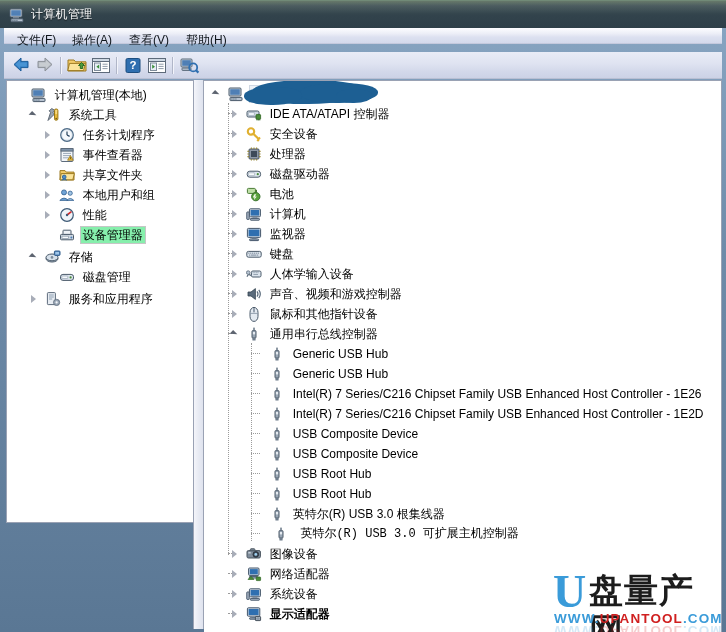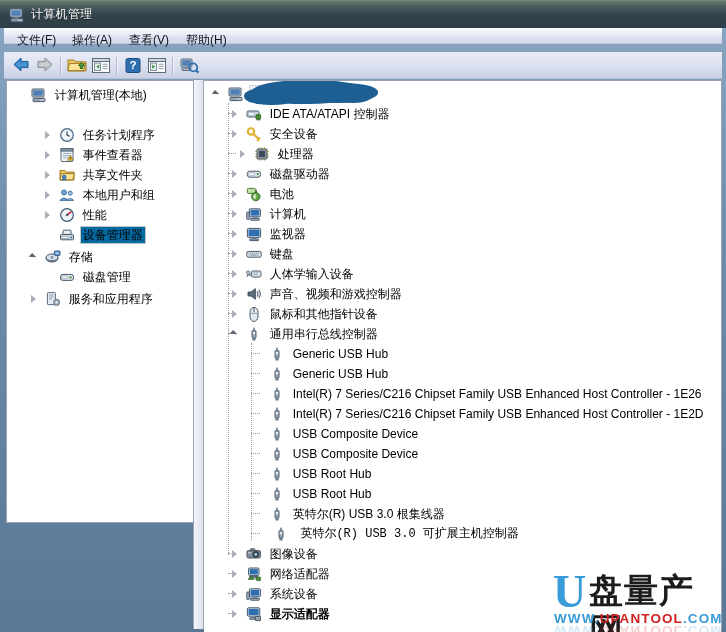--- a/index.html
+++ b/index.html
@@ -149,21 +149,21 @@
   }
   .row .lbl {
     display: inline-block;
     vertical-align: top;
     padding: 0 3px;
     height: 18px;
     line-height: 18px;
     margin-top: 1px;
   }
   .row.sel .lbl {
-    background: #0369a1;
+    background: #86efac;
     border: 1px solid #c6c6c6;
     padding: 0 2px;
     height: 16px;
     line-height: 16px;
   }
   .tw {
     display: inline-block;
     width: 14px;
     height: 20px;
     vertical-align: top;
@@ -360,20 +360,32 @@
             <rect x="2.2" y="3.2" width="9.6" height="5.6" fill="#4f7fb5"></rect>
             <rect x="2" y="11.4" width="12" height="3.2" rx="0.6" fill="#b6c2d0" stroke="#4a5a6a"></rect>
             <rect x="3.2" y="12.4" width="1.4" height="1.2" fill="#6f8090"></rect>
             <rect x="5.2" y="12.4" width="1.4" height="1.2" fill="#6f8090"></rect>
             <rect x="7.2" y="12.4" width="1.4" height="1.2" fill="#6f8090"></rect>
           </svg>
         </span>
         <span class="lbl">计算机管理(本地)</span>
       </div>
 
+      <div class="row" style="left:20px; top:24px;">
+        <span class="tw expanded"></span>
+        <span class="ico">
+          <svg width="16" height="16" viewBox="0 0 16 16">
+            <path d="M3 13.5 L9.5 7 L8 5.5 L9.8 3.4 L6.8 1.6 L4.2 3.8 L5.6 5.4 Z" fill="#9aa4b0" stroke="#5d6773"></path>
+            <rect x="9.5" y="2" width="3.4" height="11.2" rx="1.4" fill="#e8b93a" stroke="#9a7918"></rect>
+            <rect x="10.3" y="3" width="1.8" height="4" fill="#f6d982"></rect>
+            <circle cx="11.2" cy="11.6" r="0.9" fill="#7a5f12"></circle>
+          </svg>
+        </span>
+        <span class="lbl">系统工具</span>
+      </div>
 
       <div class="row" style="left:34px; top:44px;">
         <span class="tw collapsed"></span>
         <span class="ico">
           <svg width="16" height="16" viewBox="0 0 16 16">
             <circle cx="8" cy="8" r="6.3" fill="#dfe7ef" stroke="#4d6a86" stroke-width="1.2"></circle>
             <circle cx="8" cy="8" r="4.6" fill="#f6f9fc"></circle>
             <line x1="8" y1="8" x2="8" y2="4.6" stroke="#27415c" stroke-width="1.2"></line>
             <line x1="8" y1="8" x2="10.6" y2="9.4" stroke="#27415c" stroke-width="1.2"></line>
           </svg>
@@ -542,21 +554,21 @@
             <circle cx="5" cy="5.4" r="3.2" fill="none" stroke="#e0b030" stroke-width="2.1"></circle>
             <path d="M7 7.4 L13.2 13.6" stroke="#e0b030" stroke-width="2.1"></path>
             <path d="M11.2 13.4 l1.6 1.6" stroke="#e0b030" stroke-width="2.1"></path>
             <path d="M12.6 11.6 l1.4 1.4" stroke="#e0b030" stroke-width="2.1"></path>
           </svg>
         </span>
         <span class="lbl">安全设备</span>
       </div>
 
       <div class="dotstub" style="left:24px; top:72px; width:8px;"></div>
-      <div class="row" style="left:32px; top:63px;">
+      <div class="row" style="left:24px; top:63px;">
         <span class="tw collapsed"></span>
         <span class="ico">
           <svg width="16" height="16" viewBox="0 0 16 16">
             <rect x="3" y="3" width="10" height="10" rx="1" fill="#8e99a6" stroke="#4a5560"></rect>
             <rect x="5" y="5" width="6" height="6" fill="#3d4a58"></rect>
             <g stroke="#9a8a3a" stroke-width="1.1">
               <line x1="1.4" y1="5.4" x2="3" y2="5.4"></line>
                 <line x1="1.4" y1="8" x2="3" y2="8"></line>
                 <line x1="1.4" y1="10.6" x2="3" y2="10.6"></line>
               <line x1="13" y1="5.4" x2="14.6" y2="5.4"></line>

